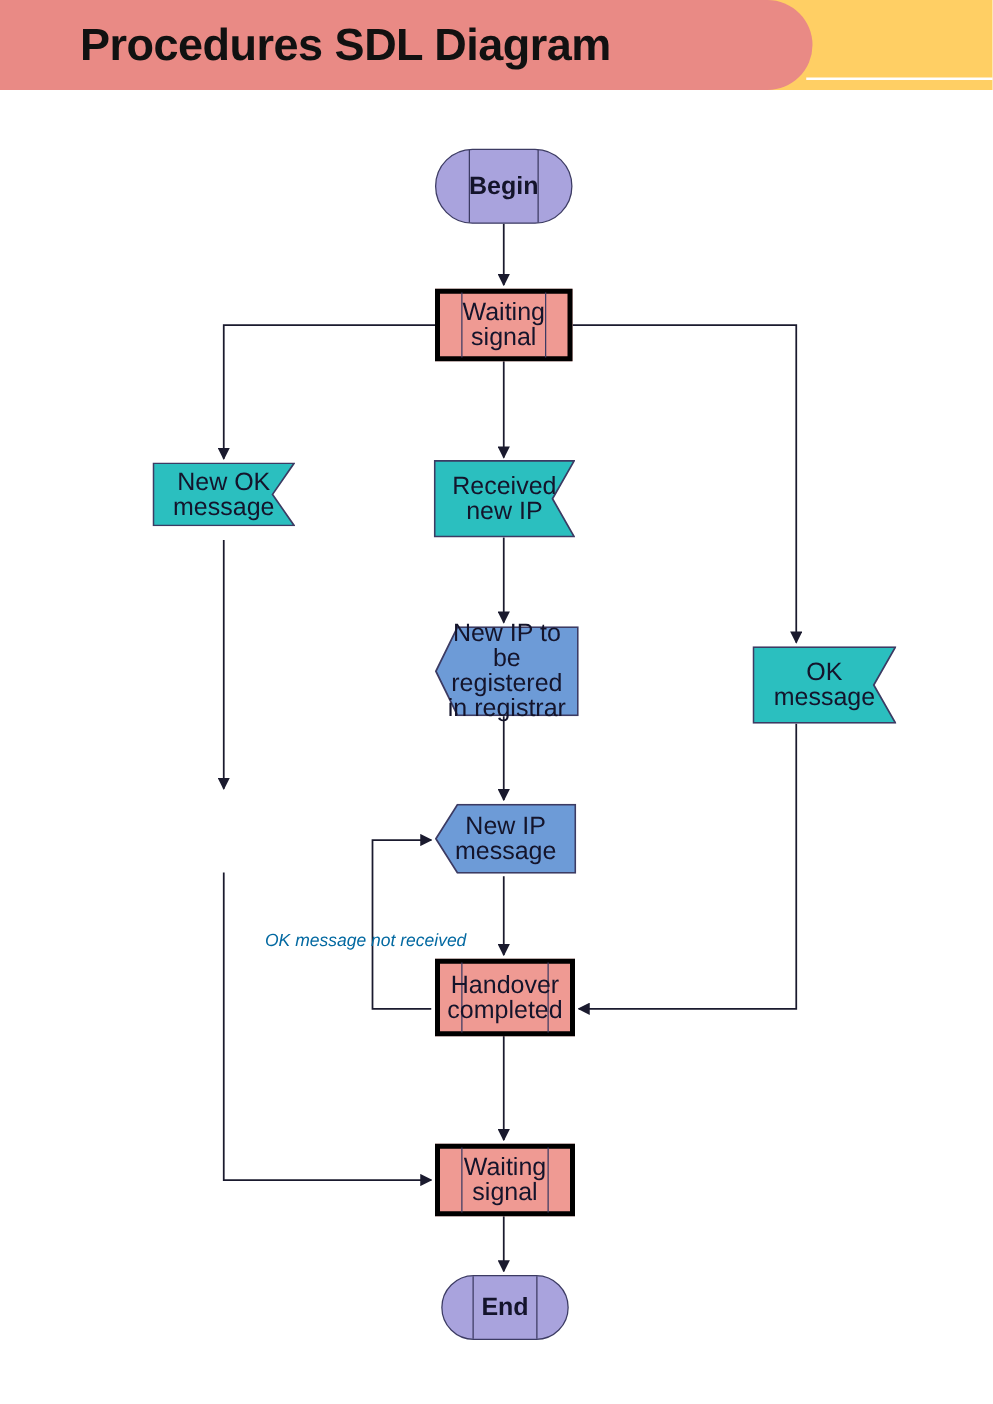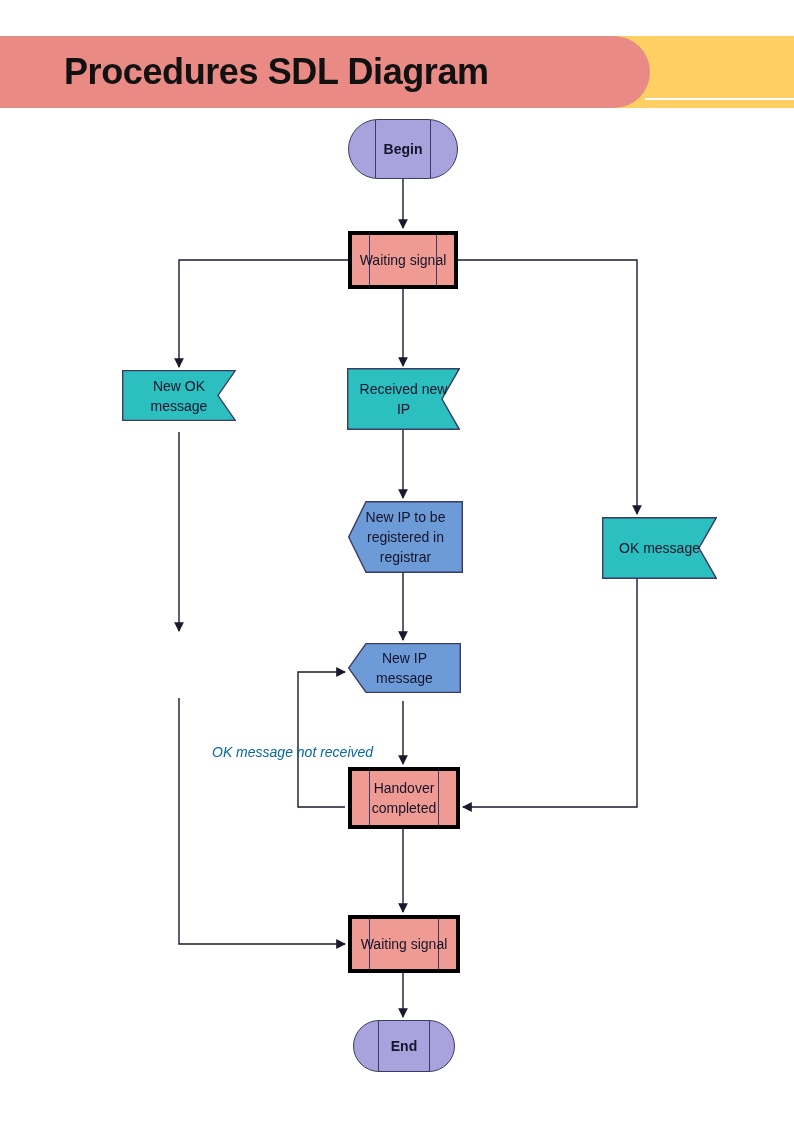--- a/index.html
+++ b/index.html
@@ -15,21 +15,20 @@
     overflow: hidden;
     font-family: "Liberation Sans", sans-serif;
   }
 
   
   #header-banner {
     position: absolute;
     left: 0; top: 0;
     width: 794px;
     height: 76px;
-    margin-top: 36px;
   }
   #header-yellow {
     position: absolute;
     left: 0; top: 0;
     width: 794px;
     height: 72px;
     background: #ffcf64;
   }
   #header-yellow-rule {
     position: absolute;
@@ -78,21 +77,21 @@
 
   
   .node {
     position: absolute;
     box-sizing: border-box;
     display: flex;
     align-items: center;
     justify-content: center;
     text-align: center;
     color: #14142b;
-    font-size: 14px;
+    font-size: 20px;
     line-height: 20px;
   }
   .node .node-label {
     position: relative;
     z-index: 3;
     padding: 0 6px;
     width: 100%;
   }
 
   
@@ -237,21 +236,21 @@
   </div>
 
   <div class="node node-output" style="left:348px; top:425px; width:115px; height:72px;justify-content:flex-end;">
     <svg viewBox="0 0 115 72" preserveAspectRatio="none">
       <path d="M 18 0.7 L 114.3 0.7 L 114.3 71.3 L 18 71.3 L 0.7 36 Z" fill="#6d9bd7" stroke="#3c3b63" stroke-width="1.4"></path>
     </svg>
     <span class="node-label">New IP to be registered in registrar</span>
   </div>
 
 
-  <div class="node node-output" style="left:348px; top:567px; width:113px; height:50px;">
+  <div class="node node-output" style="left:348px; top:567px; width:113px; height:56px;">
     <svg viewBox="0 0 113 58" preserveAspectRatio="none">
       <path d="M 18 0.7 L 112.3 0.7 L 112.3 57.3 L 18 57.3 L 0.7 29 Z" fill="#6d9bd7" stroke="#3c3b63" stroke-width="1.4"></path>
     </svg>
     <span class="node-label">New IP message</span>
   </div>
 
   <div class="node node-state" style="left:348px; top:691px; width:112px; height:62px;">
     <span class="node-label">Handover completed</span>
   </div>
 

